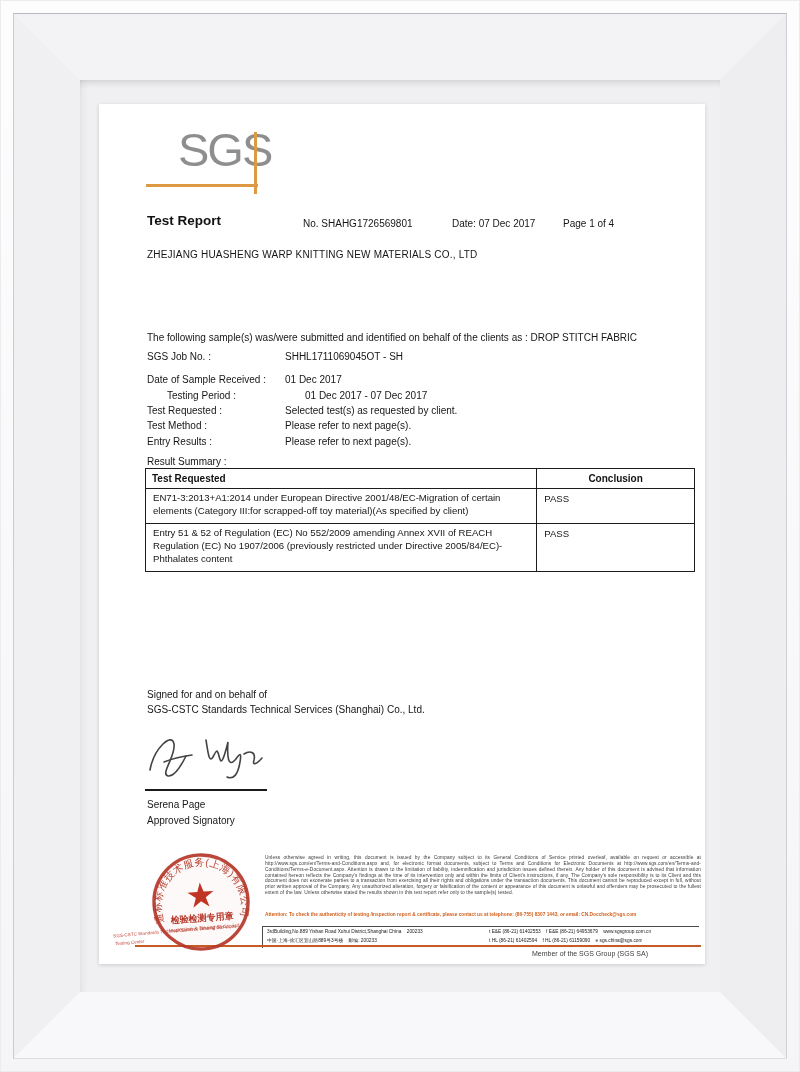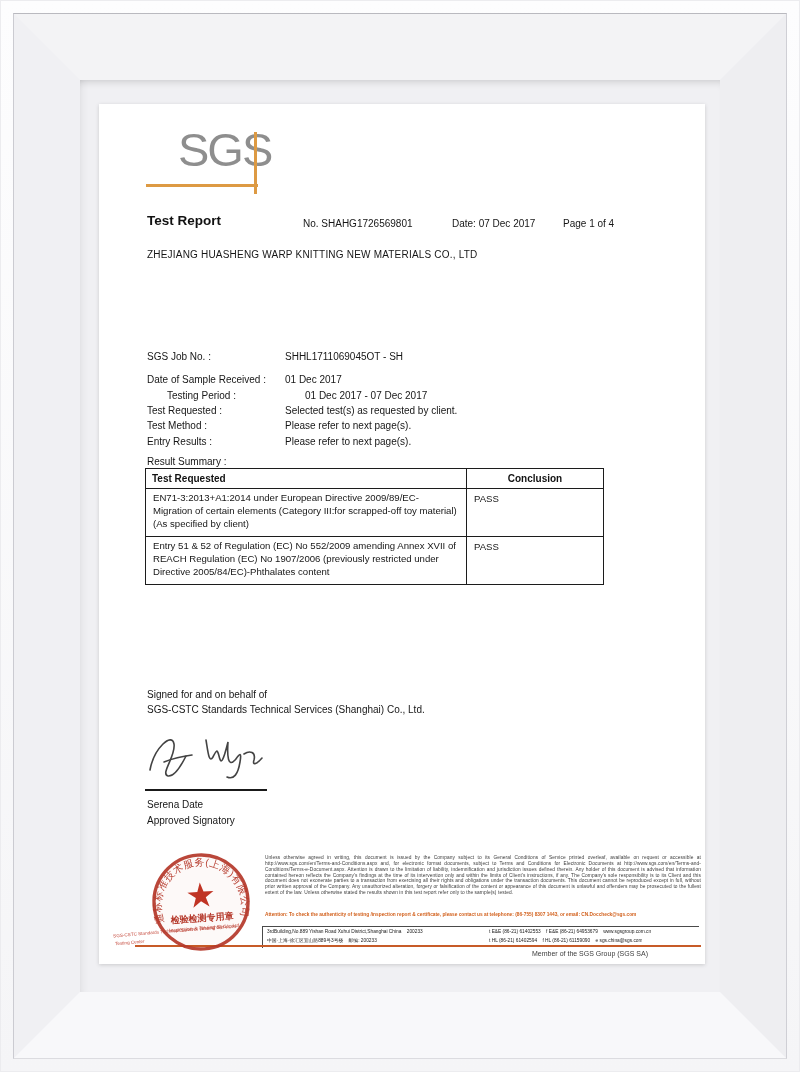--- a/index.html
+++ b/index.html
@@ -21,21 +21,21 @@
   .rpt-date{left:353px;top:114px;}
   .rpt-page{left:464px;top:114px;}
   .client-name{left:48px;top:145px;letter-spacing:.2px;}
   .client-addr{left:48px;top:161px;letter-spacing:.2px;}
   .intro{left:48px;top:228px;width:550px;}
   .frow{left:48px;width:540px;display:flex;}
   .frow .lab{width:138px;flex:none;}
   .fr0{top:247px;} .fr1{top:270px;} .fr2{top:286px;margin-left:20px;} .fr3{top:301px;} .fr4{top:316px;} .fr5{top:332px;}
   .result-summary{left:48px;top:352px;}
   
-  .rtable{left:46px;top:364px;width:459px;border-collapse:collapse;}
+  .rtable{left:46px;top:364px;width:550px;border-collapse:collapse;}
   .rtable td,.rtable th{border:1.6px solid #1c1c1c;vertical-align:top;}
   .rtable th{font-size:10px;text-align:left;padding:4px 6px;color:#111;}
   .rtable th.conc{text-align:center;}
   .rtable td{font-size:9.6px;color:#161616;padding:3px 8px 5px 7px;line-height:1.35;}
   .rtable td.pass{padding-top:4px;}
   .col-test{width:392px;} .col-conc{width:158px;}
   
   .signed1{left:48px;top:585px;} .signed2{left:48px;top:600px;}
   .sig-svg{left:45px;top:620px;}
   .sig-line{left:46px;top:685px;width:122px;height:2px;background:#1a1a1a;}
@@ -67,20 +67,21 @@
           <div class="abs logo-hline"></div>
           <div class="abs logo-vline"></div>
 
           <div class="abs rpt-title">Test Report</div>
           <div class="abs t10 rpt-no">No. SHAHG1726569801</div>
           <div class="abs t10 rpt-date">Date: 07 Dec 2017</div>
           <div class="abs t10 rpt-page">Page 1 of 4</div>
 
           <div class="abs t10 client-name">ZHEJIANG HUASHENG WARP KNITTING NEW MATERIALS CO., LTD</div>
 
+          <div class="abs t10 intro">The following sample(s) was/were submitted and identified on behalf of the clients as : DROP STITCH FABRIC</div>
 
           <div class="abs t10 frow fr0">
             <span class="lab">SGS Job No. :</span>
             <span class="val">SHHL1711069045OT - SH</span>
           </div>
           <div class="abs t10 frow fr1">
             <span class="lab">Date of Sample Received :</span>
             <span class="val">01 Dec 2017</span>
           </div>
           <div class="abs t10 frow fr2">
@@ -102,21 +103,21 @@
 
           <div class="abs t10 result-summary">Result Summary :</div>
 
           <table class="abs rtable">
             <tbody>
                 <tr>
               <th class="col-test">Test Requested</th>
               <th class="col-conc conc">Conclusion</th>
             </tr>
             <tr>
-              <td>EN71-3:2013+A1:2014 under European Directive 2009/89/EC-Migration of certain elements (Category III:for scrapped-off toy material)(As specified by client)</td>
+              <td>EN71-3:2013+A1:2014 under European Directive 2001/48/EC-Migration of certain elements (Category III:for scrapped-off toy material)(As specified by client)</td>
               <td class="pass">PASS</td>
             </tr>
             <tr>
               <td>Entry 51 &amp; 52 of Regulation (EC) No 552/2009 amending Annex XVII of REACH Regulation (EC) No 1907/2006 (previously restricted under Directive 2005/84/EC)-Phthalates content</td>
               <td class="pass">PASS</td>
             </tr>
           </tbody>
             </table>
 
           <div class="abs t10 signed1">Signed for and on behalf of</div>
@@ -124,21 +125,21 @@
 
           <svg class="abs sig-svg" width="135" height="62" viewBox="0 0 135 62">
             <g fill="none" stroke="#2a2a2a" stroke-width="1.6" stroke-linecap="round" opacity="0.88">
               <path d="M6 46 C 10 24 28 8 30 20 C 32 32 16 50 24 52 C 31 53 38 40 42 32"></path>
               <path d="M20 38 C 30 34 40 32 48 31"></path>
               <path d="M62 16 C 64 28 65 40 69 33 C 72 27 73 24 75 32 C 77 41 79 38 84 18 C 83 32 84 44 91 36 C 95 31 98 26 96 38 C 94 50 90 56 83 53"></path>
               <path d="M100 30 C 106 26 112 28 110 36 C 108 42 113 40 118 34"></path>
             </g>
           </svg>
           <div class="abs sig-line"></div>
-          <div class="abs t10 signer-name">Serena Date</div>
+          <div class="abs t10 signer-name">Serena Page</div>
           <div class="abs t10 signer-title">Approved Signatory</div>
 
           <svg class="abs stamp" width="104" height="104" viewBox="0 0 104 104">
             <circle cx="52" cy="52" r="47" fill="rgba(200,55,40,0.03)" stroke="#b5382a" stroke-width="3.4" opacity="0.92"></circle>
             <defs>
               <path id="ringPath" d="M 14 70 A 40.5 40.5 0 1 1 90 70" fill="none"></path>
             </defs>
             <text font-size="10" fill="#b5382a" letter-spacing="0.5" opacity="0.95">
               <textPath href="#ringPath" startOffset="50%" text-anchor="middle">通标标准技术服务(上海)有限公司</textPath>
             </text>

